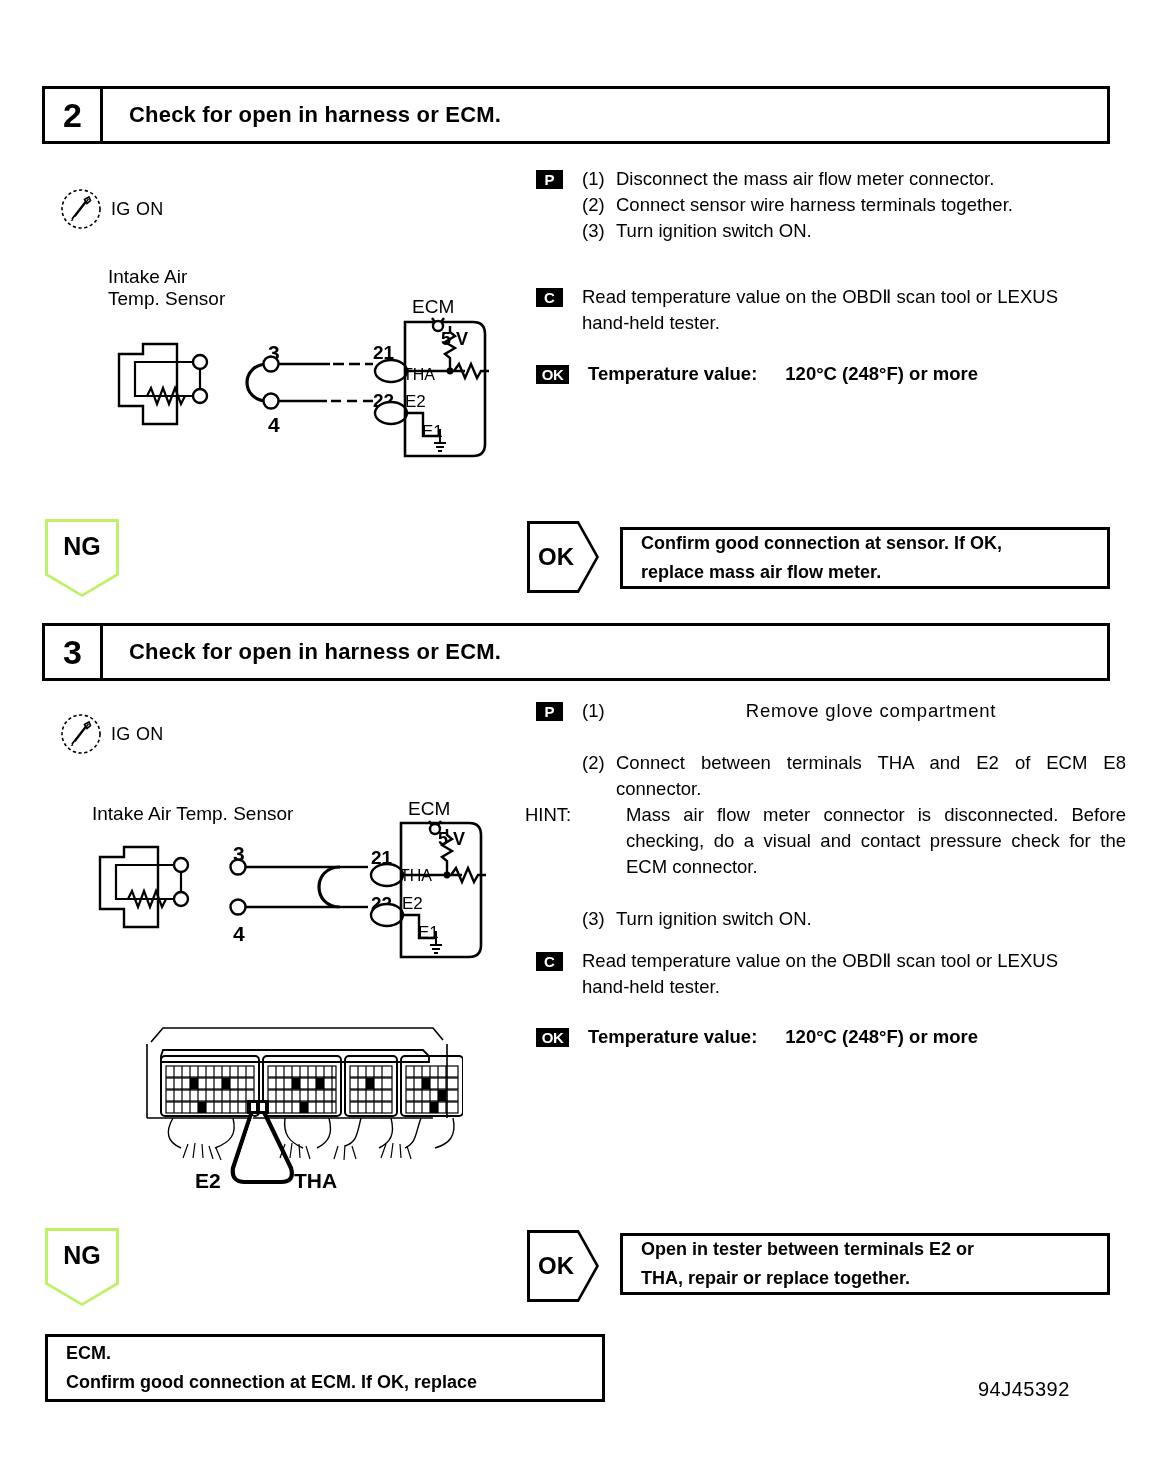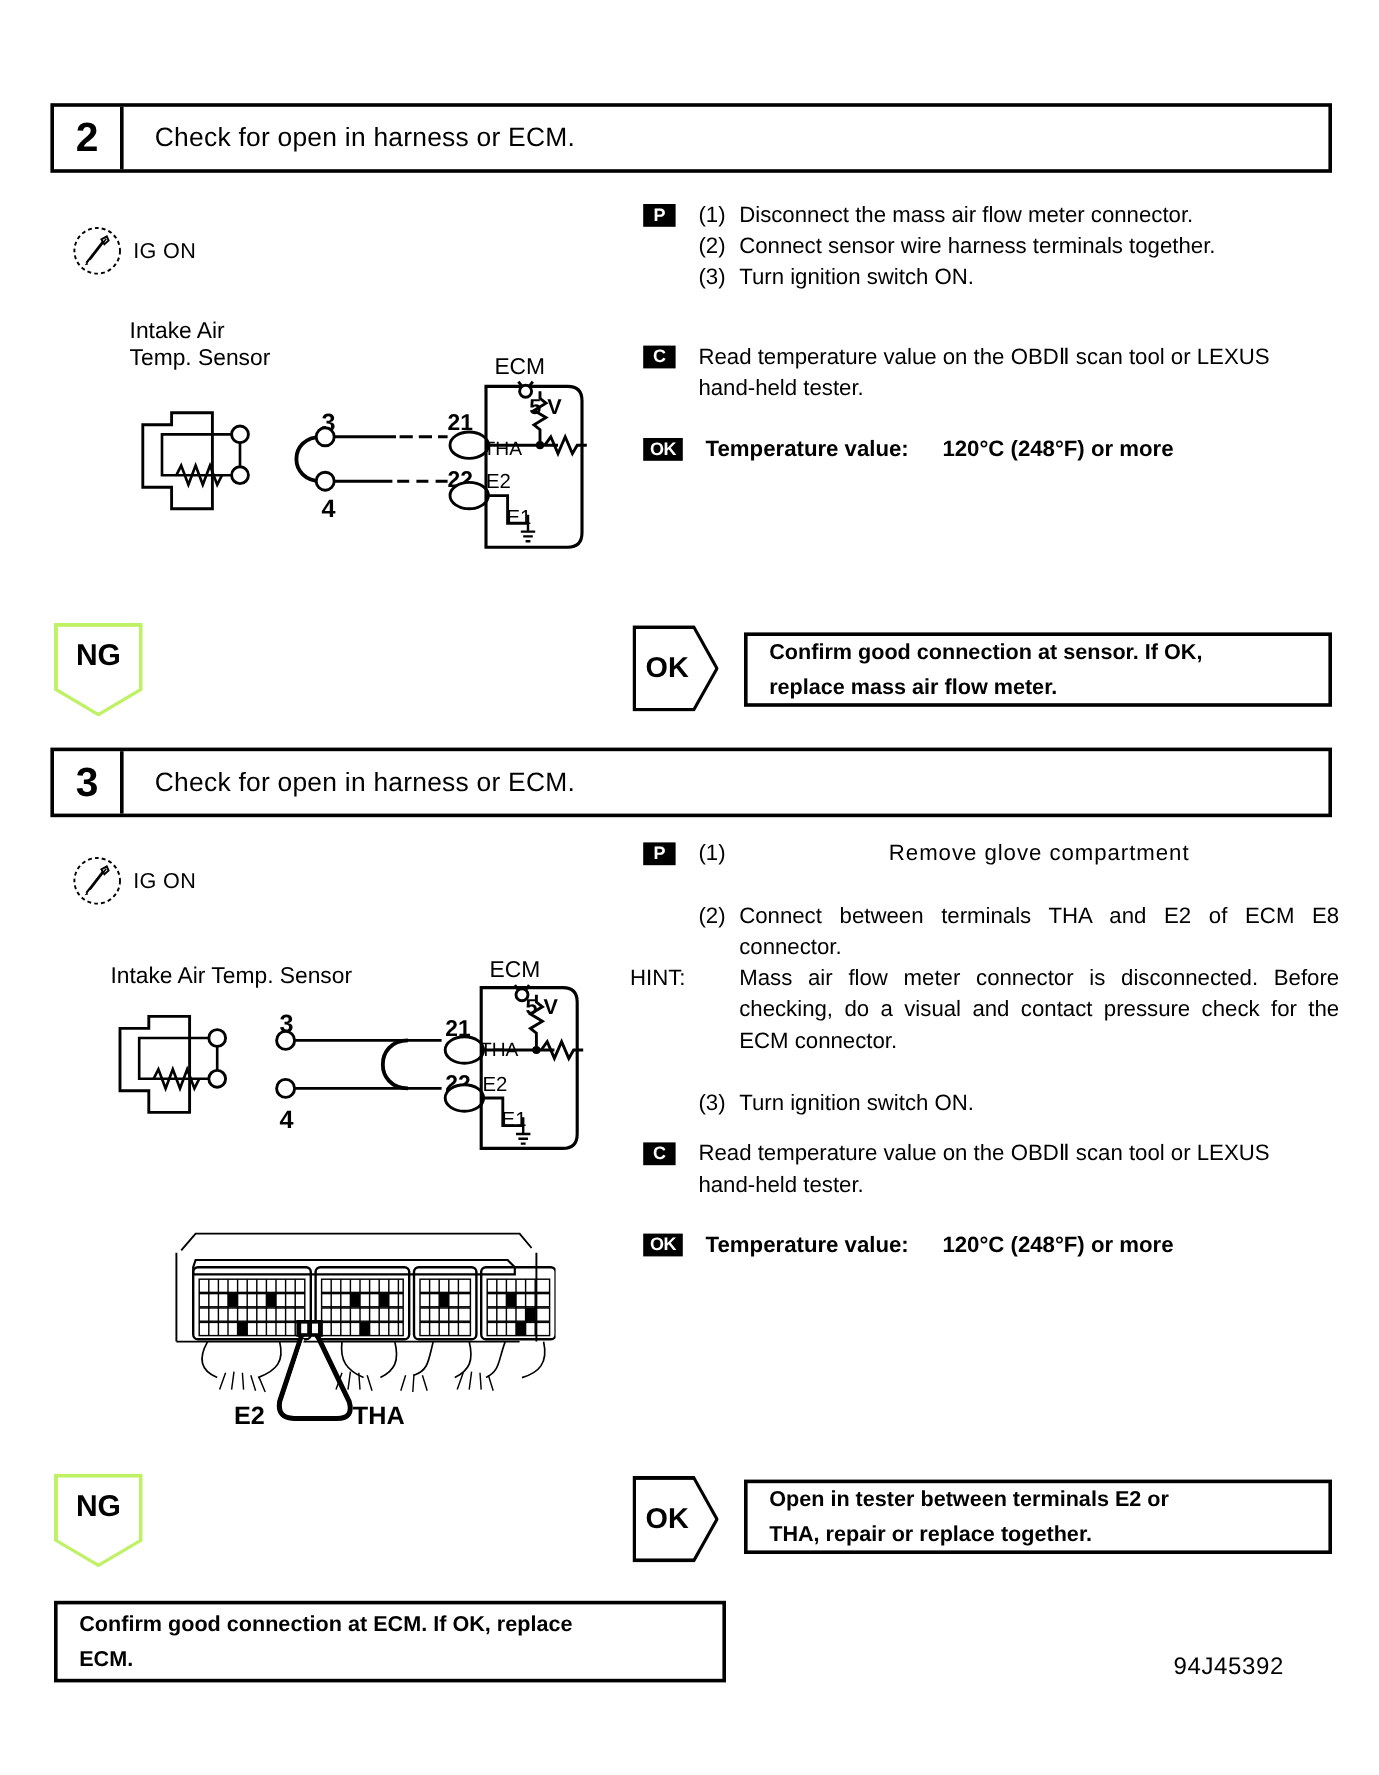--- a/index.html
+++ b/index.html
@@ -37,21 +37,21 @@
     font-size: 34px;
     font-weight: bold;
     box-sizing: border-box;
   }
   .step-title {
     flex: 1;
     display: flex;
     align-items: center;
     padding-left: 26px;
     font-size: 22px;
-    font-weight: normal;
+    font-weight: bold;
     letter-spacing: 0.2px;
   }
 
   
   .cond {
     position: absolute;
     display: flex;
     align-items: center;
     gap: 9px;
   }
@@ -494,21 +494,21 @@
         <span class="n">(1)</span>
         <span class="t" style="letter-spacing:0.8px;text-align:center;">Remove glove compartment</span>
       </div>
       <div class="spacer-line"></div>
       <div class="num-line">
         <span class="n">(2)</span>
         <span class="t justify" style="width:500px;">Connect between terminals THA and E2 of ECM E8 connector.</span>
       </div>
       <div class="hint-row">
         <span class="hlabel">HINT:</span>
-        <span class="justify" style="width:500px; margin-left:34px;">Mass air flow meter connector is disconnected. Before checking, do a visual and contact pressure check for the ECM connector.</span>
+        <span class="justify" style="width:500px; margin-left:44px;">Mass air flow meter connector is disconnected. Before checking, do a visual and contact pressure check for the ECM connector.</span>
       </div>
       <div class="spacer-line"></div>
       <div class="num-line">
         <span class="n">(3)</span>
         <span class="t">Turn ignition switch ON.</span>
       </div>
     </div>
   </div>
 
   <div class="instr-block" style="left:536px; top:948px; width:580px;">
@@ -532,20 +532,20 @@
   </div>
   <div class="result-box" style="left:620px; top:1233px; width:490px; height:62px;">
     <div class="rtext">
       <div>Open in tester between terminals E2 or</div>
       <div>THA, repair or replace together.</div>
     </div>
   </div>
 
   <div class="result-box" style="left:45px; top:1334px; width:560px; height:68px;">
     <div class="rtext">
+      <div>ECM.</div>
       <div>Confirm good connection at ECM. If OK, replace</div>
-      <div>ECM.</div>
     </div>
   </div>
 
   <div class="refcode" style="left:978px; top:1378px;">94J45392</div>
 
 </div>
 
 </body></html>

